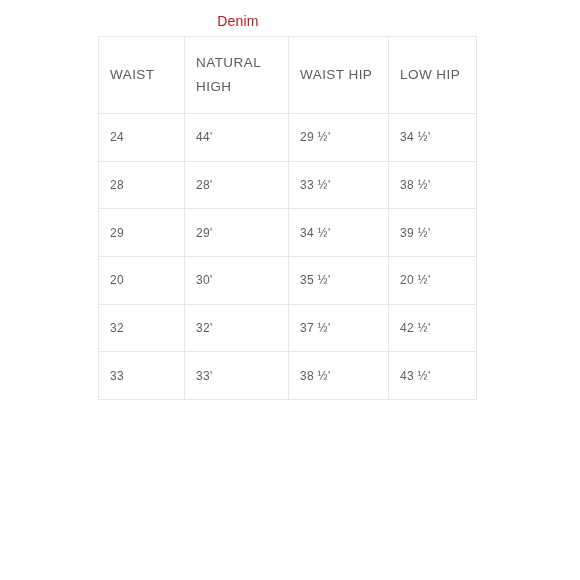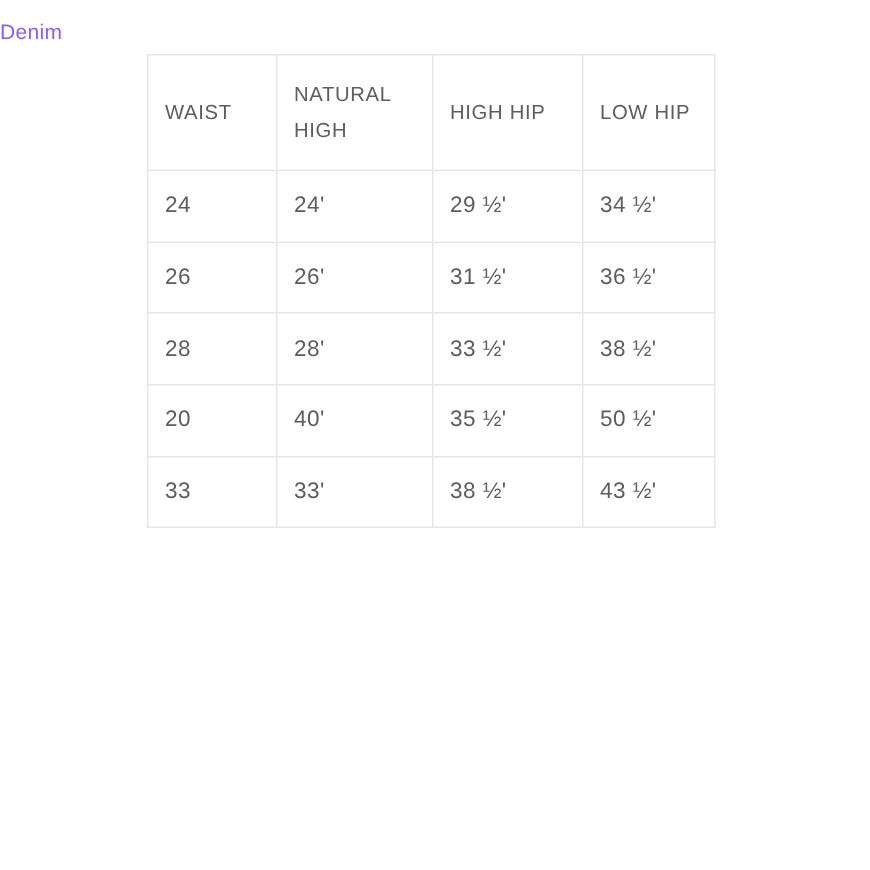--- a/index.html
+++ b/index.html
@@ -17,24 +17,24 @@
     position: relative;
     width: 580px;
     height: 580px;
     background: #ffffff;
   }
   .chart-title {
     position: absolute;
     top: 11px;
     left: 0;
     width: 476px;
-    text-align: left;
+    text-align: center;
     font-size: 14px;
     line-height: 20px;
-    color: #8b5cf6;
+    color: #b91c1c;
     letter-spacing: 0.2px;
   }
   .size-table-wrap {
     position: absolute;
     left: 98px;
     top: 36px;
     width: 378px;
   }
   table.size-table {
     border-collapse: collapse;
@@ -48,21 +48,21 @@
   table.size-table col.c-lowhip    { width: 88px; }
 
   table.size-table th,
   table.size-table td {
     border: 1px solid #e6e6e6;
     padding: 0 11px;
     text-align: left;
     vertical-align: middle;
     font-weight: normal;
     color: #5d5d5d;
-    font-size: 15px;
+    font-size: 12px;
     letter-spacing: 0.3px;
     background: #ffffff;
   }
   table.size-table thead th {
     height: 76px;
     font-size: 13.5px;
     line-height: 24px;
     letter-spacing: 0.45px;
   }
   table.size-table tbody td {
@@ -99,54 +99,60 @@
               </span>
           </th>
           <th>
             <span class="hdr-inner">
                 <span class="ln">NATURAL</span>
                 <span class="ln">HIGH</span>
               </span>
           </th>
           <th>
             <span class="hdr-inner">
-                <span class="ln">HIGH HIP</span>
+                <span class="ln">WAIST HIP</span>
               </span>
           </th>
           <th>
             <span class="hdr-inner">
                 <span class="ln">LOW HIP</span>
               </span>
           </th>
         </tr>
       </thead>
       <tbody>
           <tr>
             <td>24</td>
-            <td>24'</td>
+            <td>44'</td>
             <td>29 ½'</td>
             <td>34 ½'</td>
-          </tr>
-          <tr>
-            <td>26</td>
-            <td>26'</td>
-            <td>31 ½'</td>
-            <td>36 ½'</td>
           </tr>
           <tr>
             <td>28</td>
             <td>28'</td>
             <td>33 ½'</td>
             <td>38 ½'</td>
           </tr>
           <tr>
+            <td>29</td>
+            <td>29'</td>
+            <td>34 ½'</td>
+            <td>39 ½'</td>
+          </tr>
+          <tr>
             <td>20</td>
-            <td>40'</td>
+            <td>30'</td>
             <td>35 ½'</td>
-            <td>50 ½'</td>
+            <td>20 ½'</td>
+          </tr>
+          <tr>
+            <td>32</td>
+            <td>32'</td>
+            <td>37 ½'</td>
+            <td>42 ½'</td>
           </tr>
           <tr>
             <td>33</td>
             <td>33'</td>
             <td>38 ½'</td>
             <td>43 ½'</td>
           </tr>
         </tbody>
     </table>
   </div>

